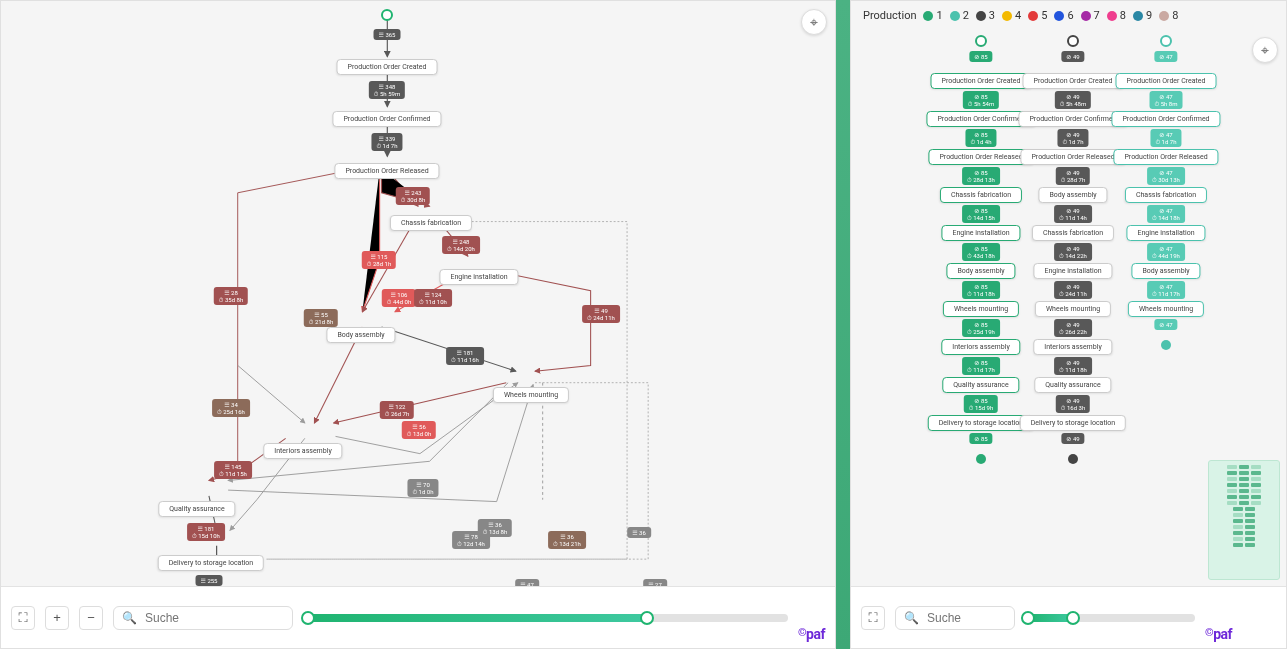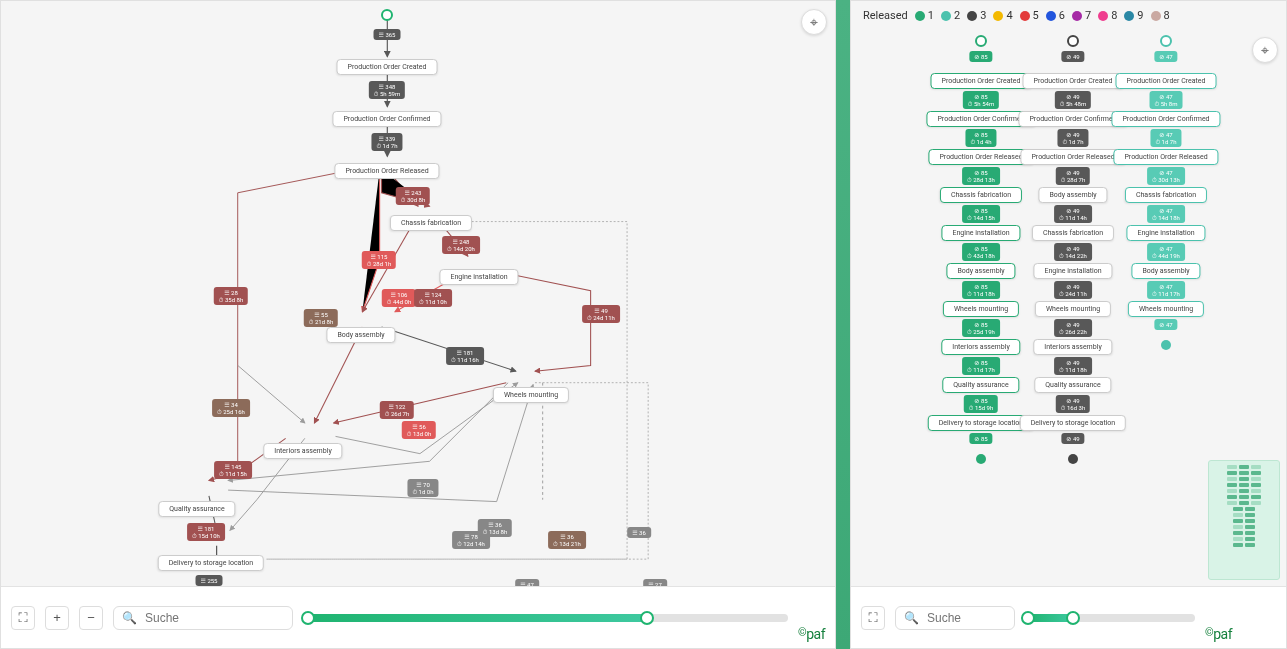--- a/index.html
+++ b/index.html
@@ -207,22 +207,22 @@
     top: 50%; transform: translate(-50%, -50%);
     width: 14px; height: 14px;
     background: #fff;
     border: 2px solid #1fb470;
     border-radius: 50%;
     cursor: grab;
   }
 
   .brand {
     font-size: 14px;
-    font-weight: 400;
-    color: #15803d;
+    font-weight: 700;
+    color: #6d28d9;
     letter-spacing: -.5px;
     margin-top: 33px;
   }
   .brand .c { font-size: 11px; vertical-align: top; }
 
   .right .node.v1 { border-color: #28aa74; }
   .right .node.v2 { border-color: #4bc2ad; }
   .right .edge-label.green { background: #28aa74; }
   .right .edge-label.teal  { background: #58cbb5; }
   .right .edge-label.dark  { background: #585858; }
@@ -435,21 +435,21 @@
   </div>
 </div>
 
 <div class="divider"></div>
 
 <div class="pane right">
 
   <div class="canvas">
 
     <div class="legend">
-      <span>Released</span>
+      <span>Production</span>
       <span class="item">
           <span class="swatch" style="background:#28aa74"></span>
           <span>1</span>
         </span>
       <span class="item">
           <span class="swatch" style="background:#4bc2ad"></span>
           <span>2</span>
         </span>
       <span class="item">
           <span class="swatch" style="background:#444444"></span>

